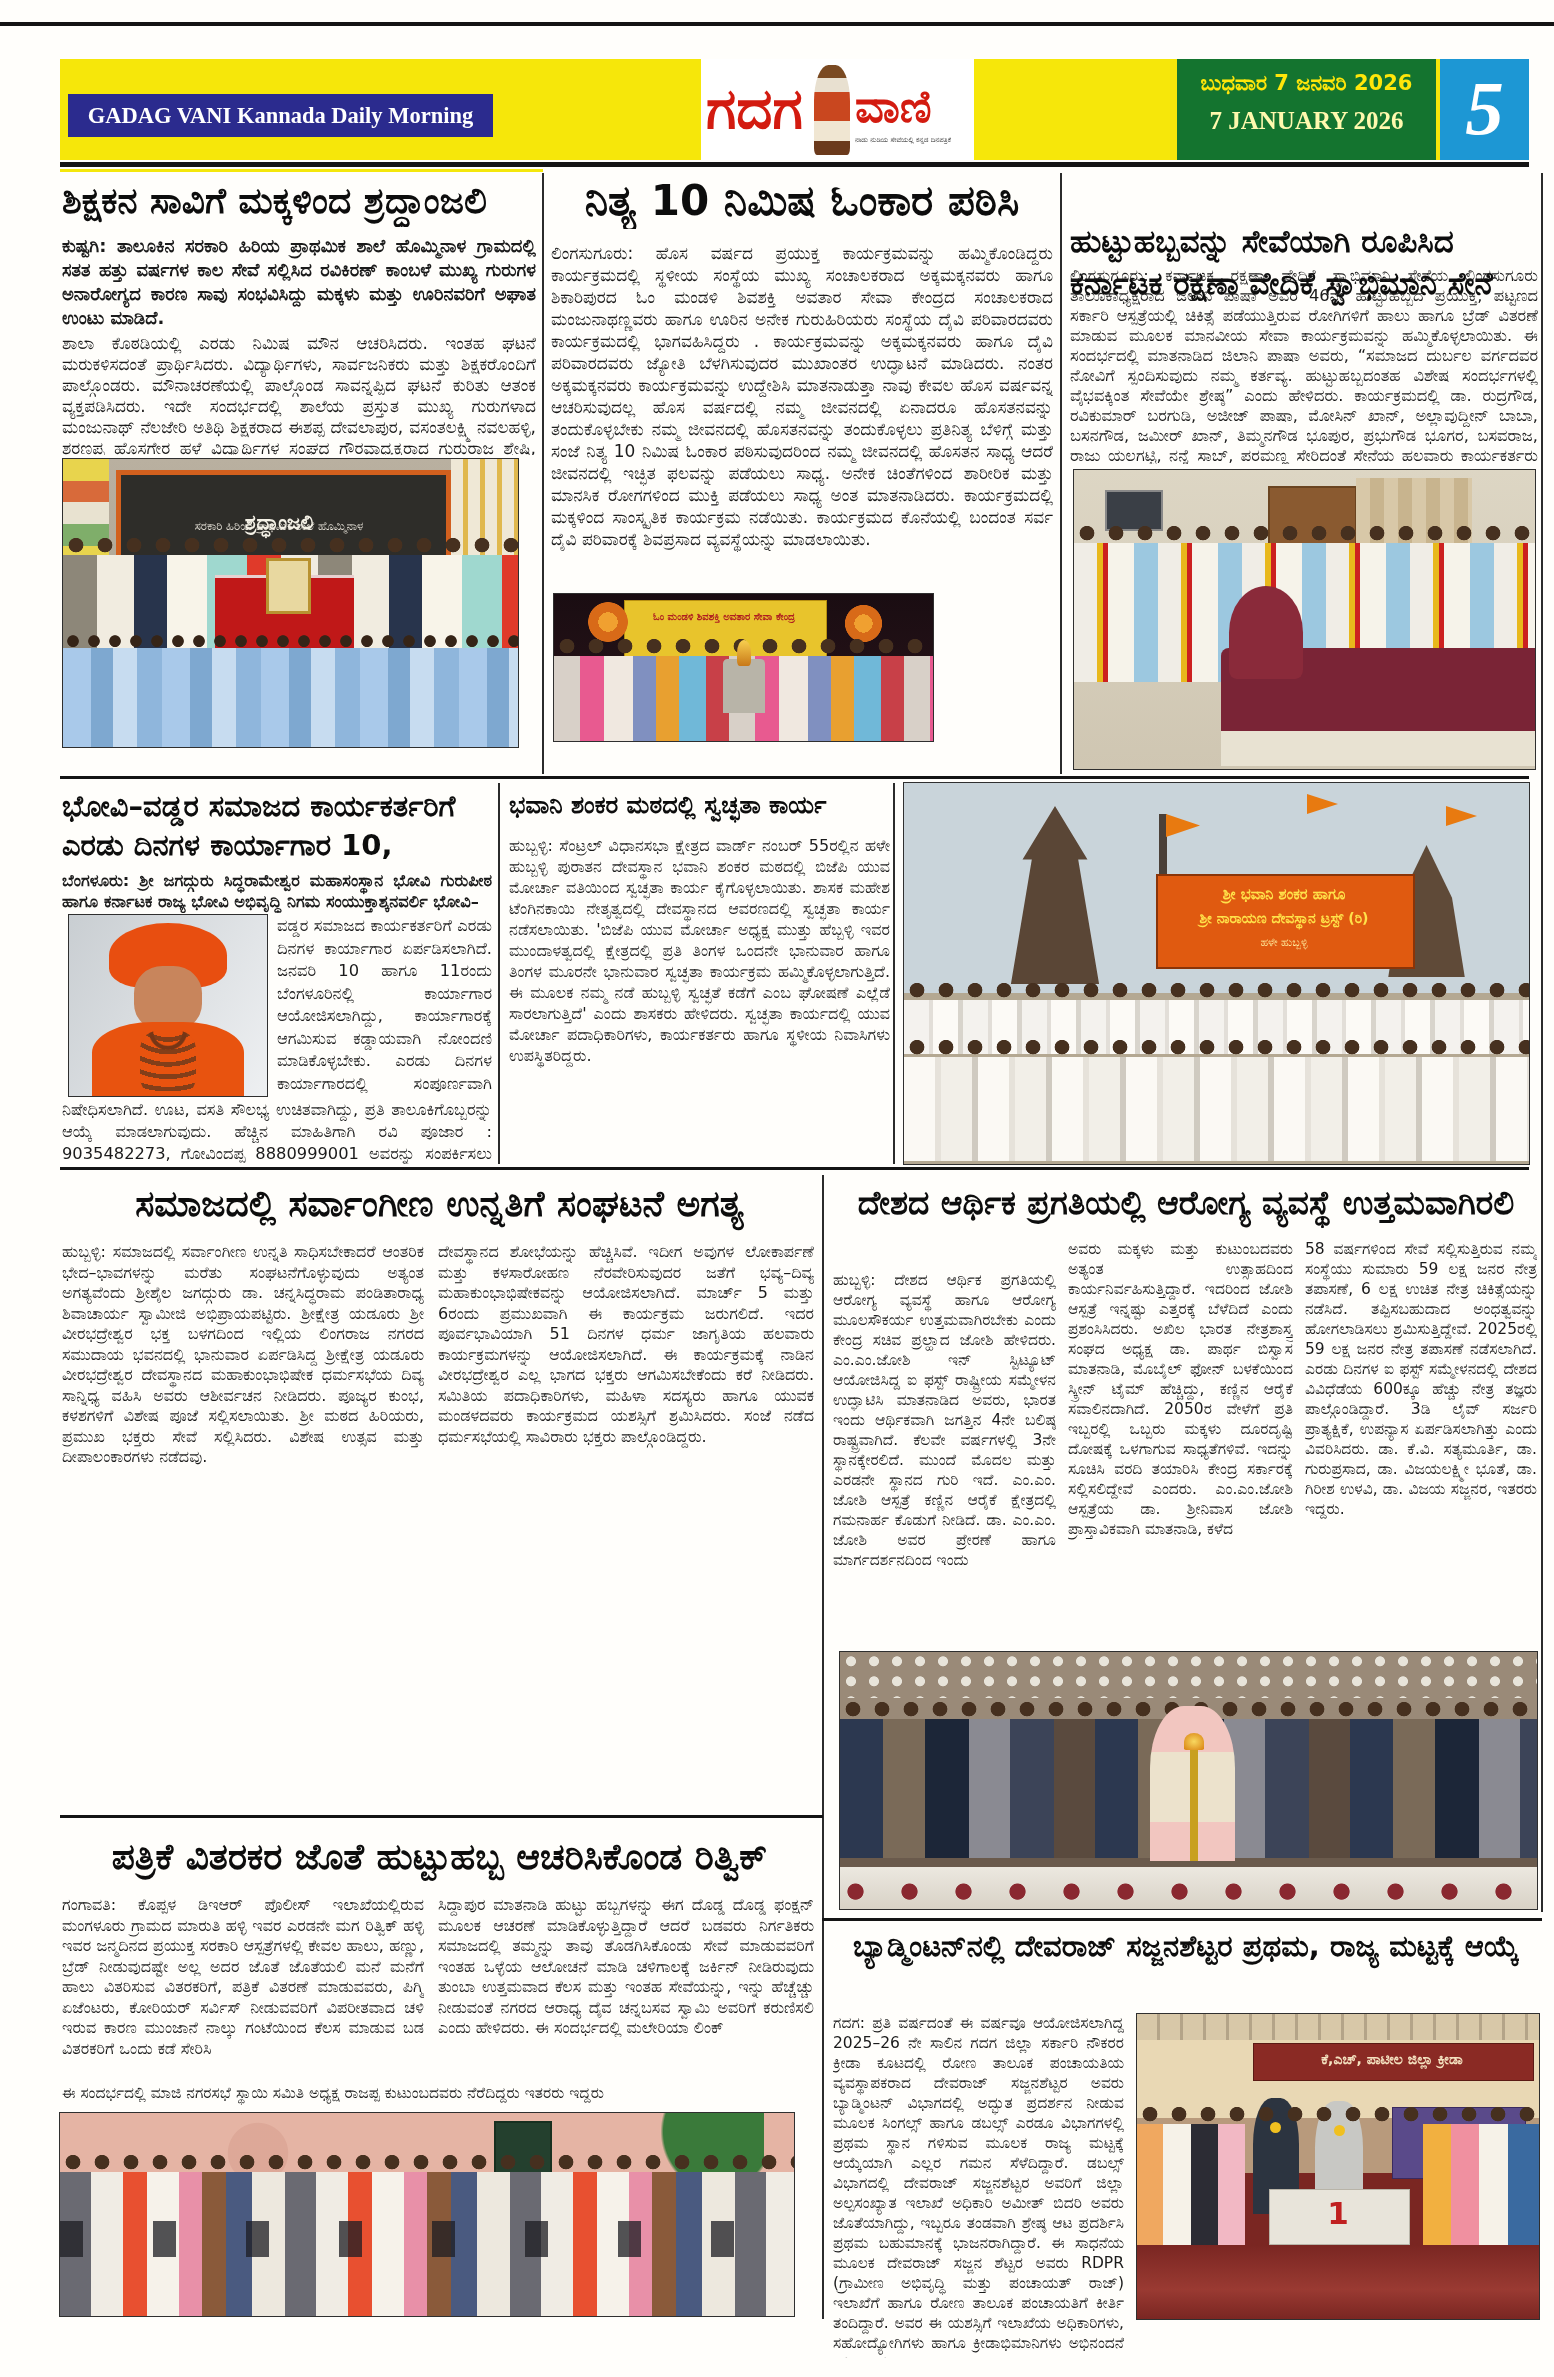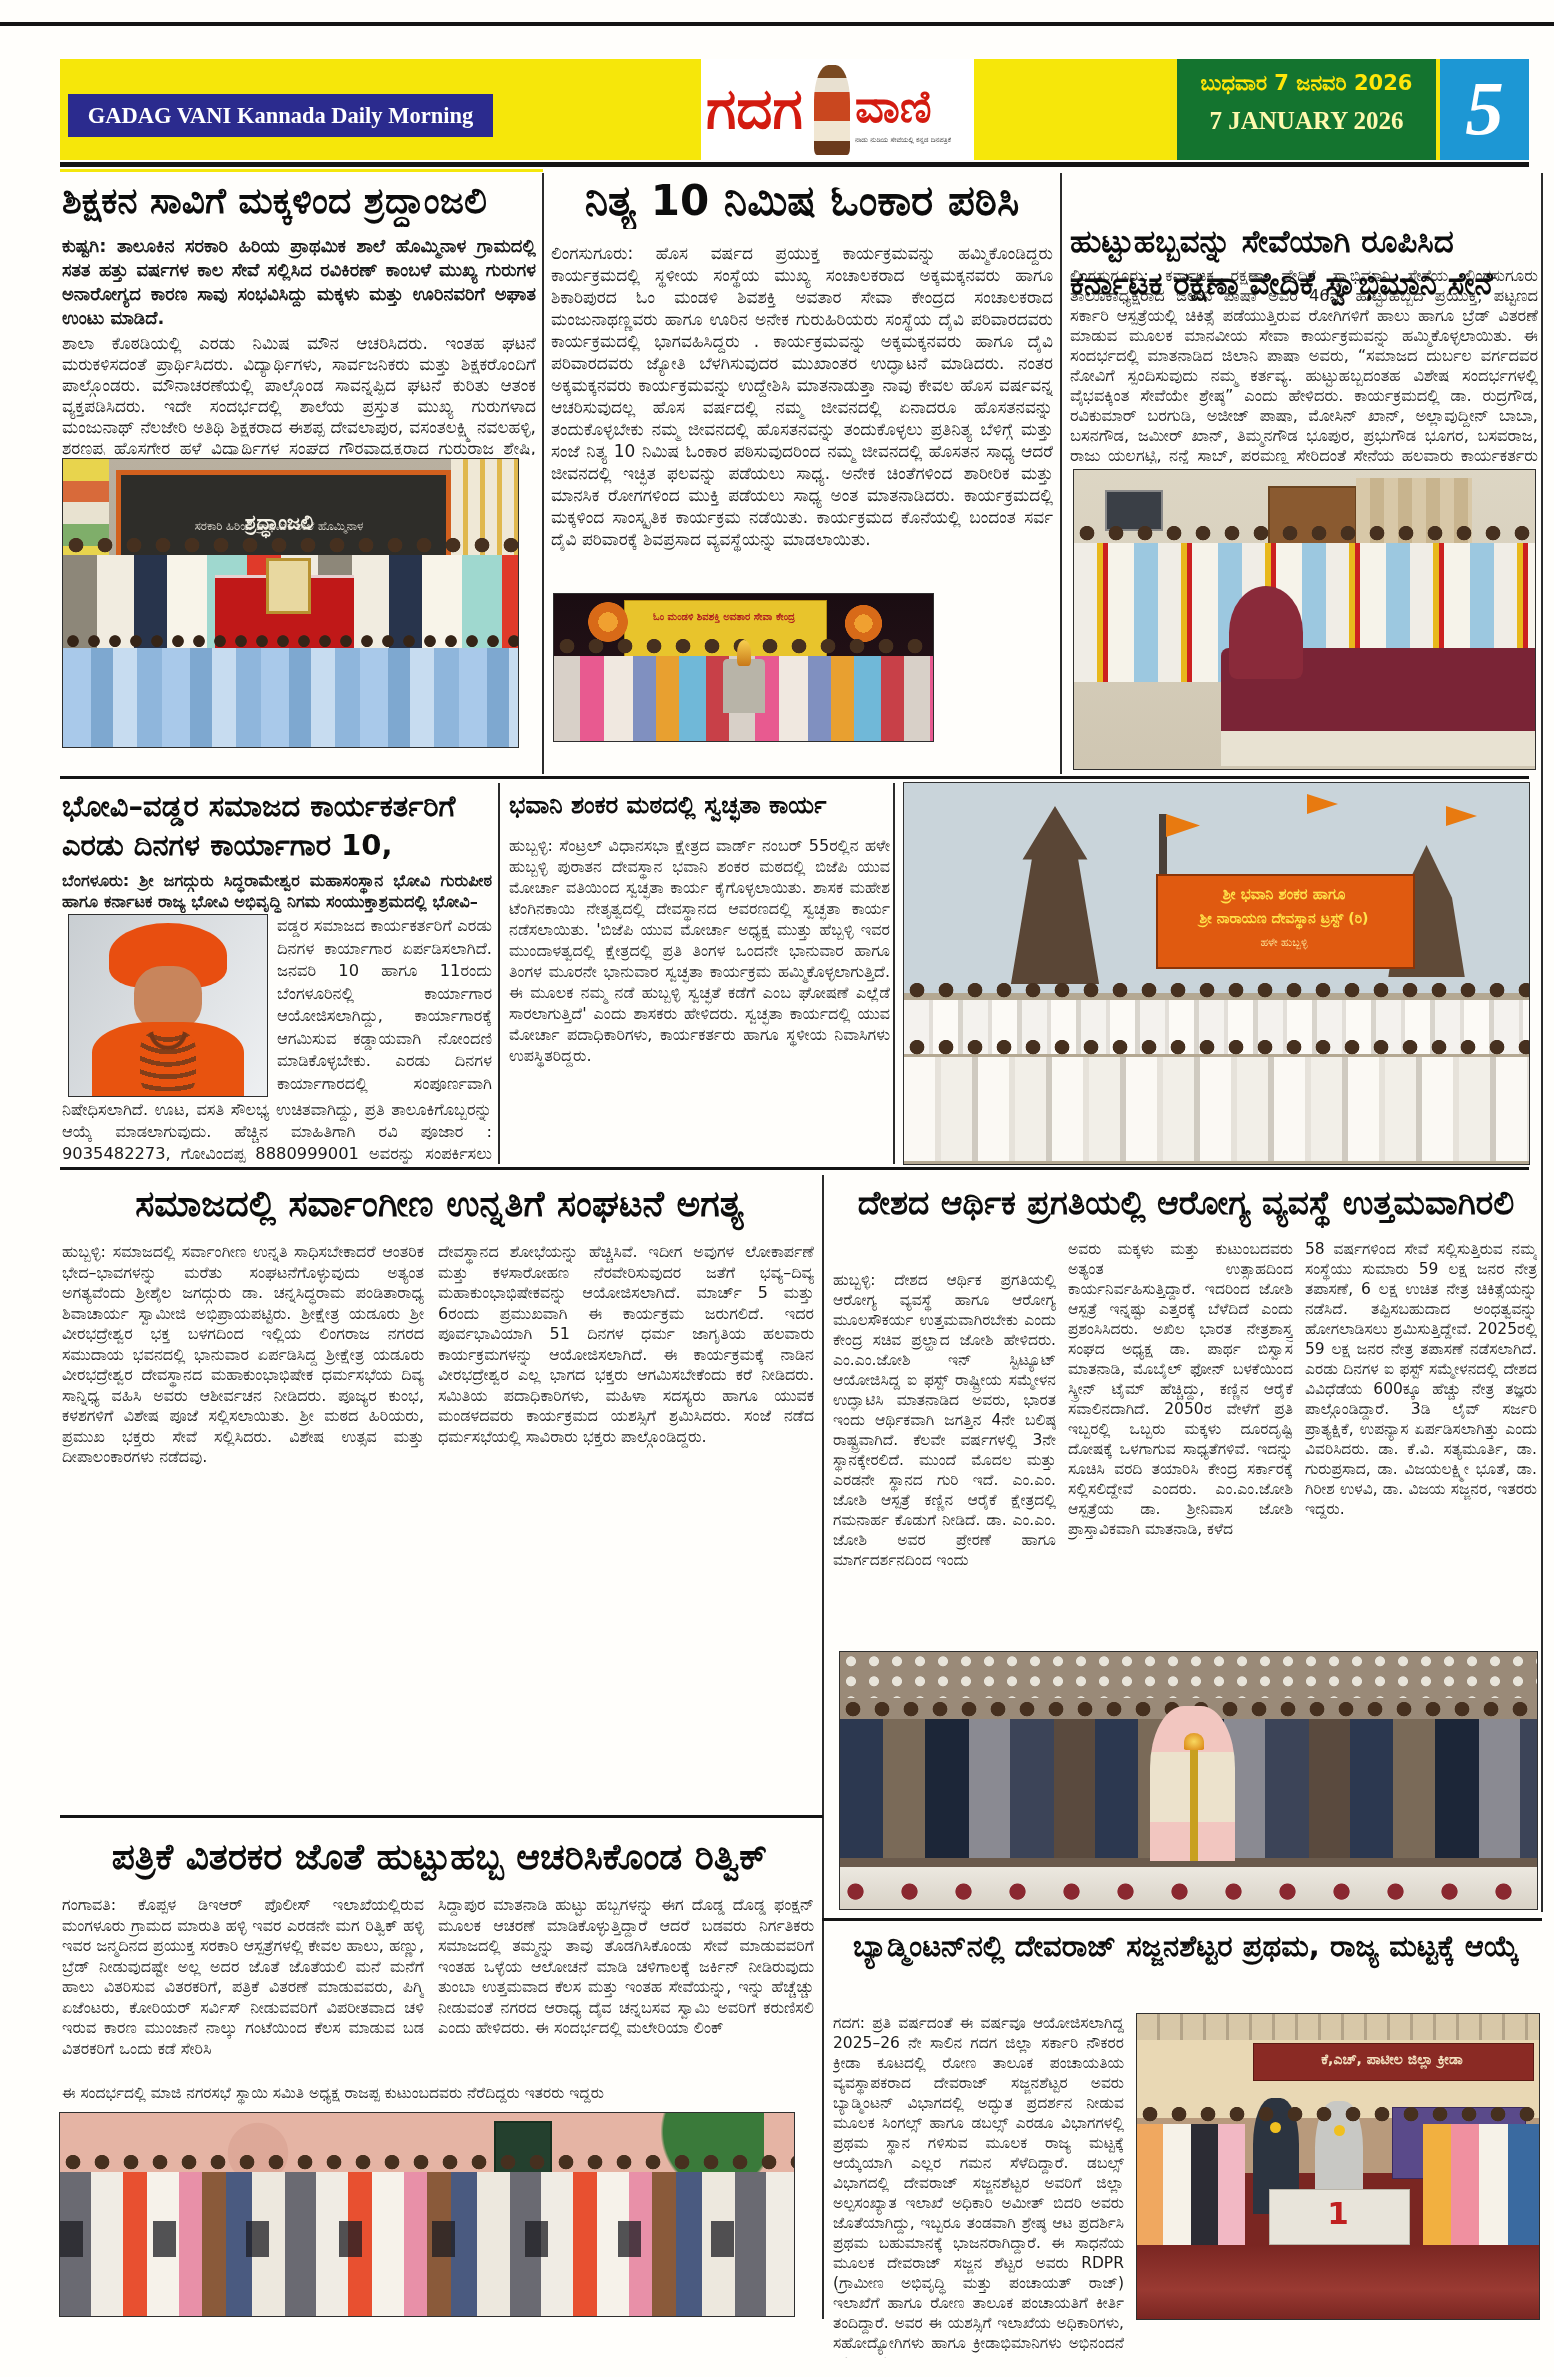--- a/index.html
+++ b/index.html
@@ -181,21 +181,21 @@
     <div class="ph" style="left:282px;top:7.7px;width:116px;height:155px;background:repeating-linear-gradient(90deg,#d8c8a8 0 14px,#c8b48e 14px 28px);"></div>
     <div class="ph" style="left:31px;top:20px;width:54px;height:37px;background:#3a3f46;border:2.3px solid #888;"></div>
     <div class="phototext" style="left:90px;top:74px;width:31px;height:20px;color:#c03028;font-size:14px;font-weight:bold;border:1.5px solid #c03028;border-radius:50%;line-height:18.6px;">E6</div>
     <div class="ph heads" style="left:0;top:54px;width:100%;height:19.4px;"></div>
     <div class="ph" style="left:0;top:73px;width:100%;height:139px;background:repeating-linear-gradient(90deg,#f0ede6 0 23px,#e8b81c 23px 29px,#cc2020 29px 34px,#f6f3ea 34px 60px,#9cc8e0 60px 84px);"></div>
     <div class="ph" style="left:147px;top:178px;width:314px;height:118px;background:linear-gradient(#7a2436 0 70%,#e8e2d2 70% 100%);border-radius:7.7px 0 0 0;"></div>
     <div class="ph" style="left:155px;top:116px;width:74px;height:93px;background:#8a2a3a;border-radius:50% 50% 10% 10%;"></div>
   </div>
 
   <div class="abs headline" id="a4-head">ಭೋವಿ–ವಡ್ಡರ ಸಮಾಜದ ಕಾರ್ಯಕರ್ತರಿಗೆ ಎರಡು ದಿನಗಳ ಕಾರ್ಯಾಗಾರ 10, 11ರಂದು</div>
-  <div class="abs bodytxt lead" id="a4-lead">ಬೆಂಗಳೂರು: ಶ್ರೀ ಜಗದ್ಗುರು ಸಿದ್ಧರಾಮೇಶ್ವರ ಮಹಾಸಂಸ್ಥಾನ ಭೋವಿ ಗುರುಪೀಠ ಹಾಗೂ ಕರ್ನಾಟಕ ರಾಜ್ಯ ಭೋವಿ ಅಭಿವೃದ್ಧಿ ನಿಗಮ ಸಂಯುಕ್ತಾಶ್ರಮದಲ್ಲಿ ಭೋವಿ–</div>
+  <div class="abs bodytxt lead" id="a4-lead">ಬೆಂಗಳೂರು: ಶ್ರೀ ಜಗದ್ಗುರು ಸಿದ್ಧರಾಮೇಶ್ವರ ಮಹಾಸಂಸ್ಥಾನ ಭೋವಿ ಗುರುಪೀಠ ಹಾಗೂ ಕರ್ನಾಟಕ ರಾಜ್ಯ ಭೋವಿ ಅಭಿವೃದ್ಧಿ ನಿಗಮ ಸಂಯುಕ್ತಾಶ್ಕನವರ್ಲಿ ಭೋವಿ–</div>
   <div class="photo" id="photo5">
     <div class="ph" style="left:0;top:0;right:0;bottom:0;background:linear-gradient(120deg,#c9ced2,#eef0f2);"></div>
     <div class="ph" style="left:40px;top:7.7px;width:118px;height:65px;background:#e84e10;border-radius:50% 50% 30% 30%;"></div>
     <div class="ph" style="left:65px;top:51px;width:68px;height:65px;background:#c8855c;border-radius:42%;"></div>
     <div class="ph" style="left:23px;top:107px;width:152px;height:77px;background:#e8530f;border-radius:40% 40% 0 0;"></div>
     <div class="ph" style="left:71px;top:116px;width:56px;height:65px;background:radial-gradient(circle at 50% 0,transparent 0 20%,#5a3018 22% 26%,transparent 28%),repeating-radial-gradient(circle at 50% -31px,#6a3a1c 0 4.6px,#e8530f 4.6px 12.4px);opacity:.8;border-radius:30%;"></div>
   </div>
   <div class="abs bodytxt" id="a4-mid">ವಡ್ಡರ ಸಮಾಜದ ಕಾರ್ಯಕರ್ತರಿಗೆ ಎರಡು ದಿನಗಳ ಕಾರ್ಯಾಗಾರ ಏರ್ಪಡಿಸಲಾಗಿದೆ. ಜನವರಿ 10 ಹಾಗೂ 11ರಂದು ಬೆಂಗಳೂರಿನಲ್ಲಿ ಕಾರ್ಯಾಗಾರ ಆಯೋಜಿಸಲಾಗಿದ್ದು, ಕಾರ್ಯಾಗಾರಕ್ಕೆ ಆಗಮಿಸುವ ಕಡ್ಡಾಯವಾಗಿ ನೋಂದಣಿ ಮಾಡಿಕೊಳ್ಳಬೇಕು. ಎರಡು ದಿನಗಳ ಕಾರ್ಯಾಗಾರದಲ್ಲಿ ಸಂಪೂರ್ಣವಾಗಿ ಭಾಗವಹಿಸುವವರು ಮಾತ್ರ ನೋಂದಣಿ ಮಾಡಿಕೊಳ್ಳಬೇಕು. ಕಾರ್ಯಾಗಾರ ಶಿಬಿರದಲ್ಲಿ ಮೊಬೈಲ್ ಕಡ್ಡಾಯವಾಗಿ</div>
   <div class="abs bodytxt" id="a4-tail">ನಿಷೇಧಿಸಲಾಗಿದೆ. ಊಟ, ವಸತಿ ಸೌಲಭ್ಯ ಉಚಿತವಾಗಿದ್ದು, ಪ್ರತಿ ತಾಲೂಕಿಗೊಬ್ಬರನ್ನು ಆಯ್ಕೆ ಮಾಡಲಾಗುವುದು. ಹೆಚ್ಚಿನ ಮಾಹಿತಿಗಾಗಿ ರವಿ ಪೂಜಾರ : 9035482273, ಗೋವಿಂದಪ್ಪ 8880999001 ಅವರನ್ನು ಸಂಪರ್ಕಿಸಲು ಕೋರಲಾಗಿದೆ.</div>
 

